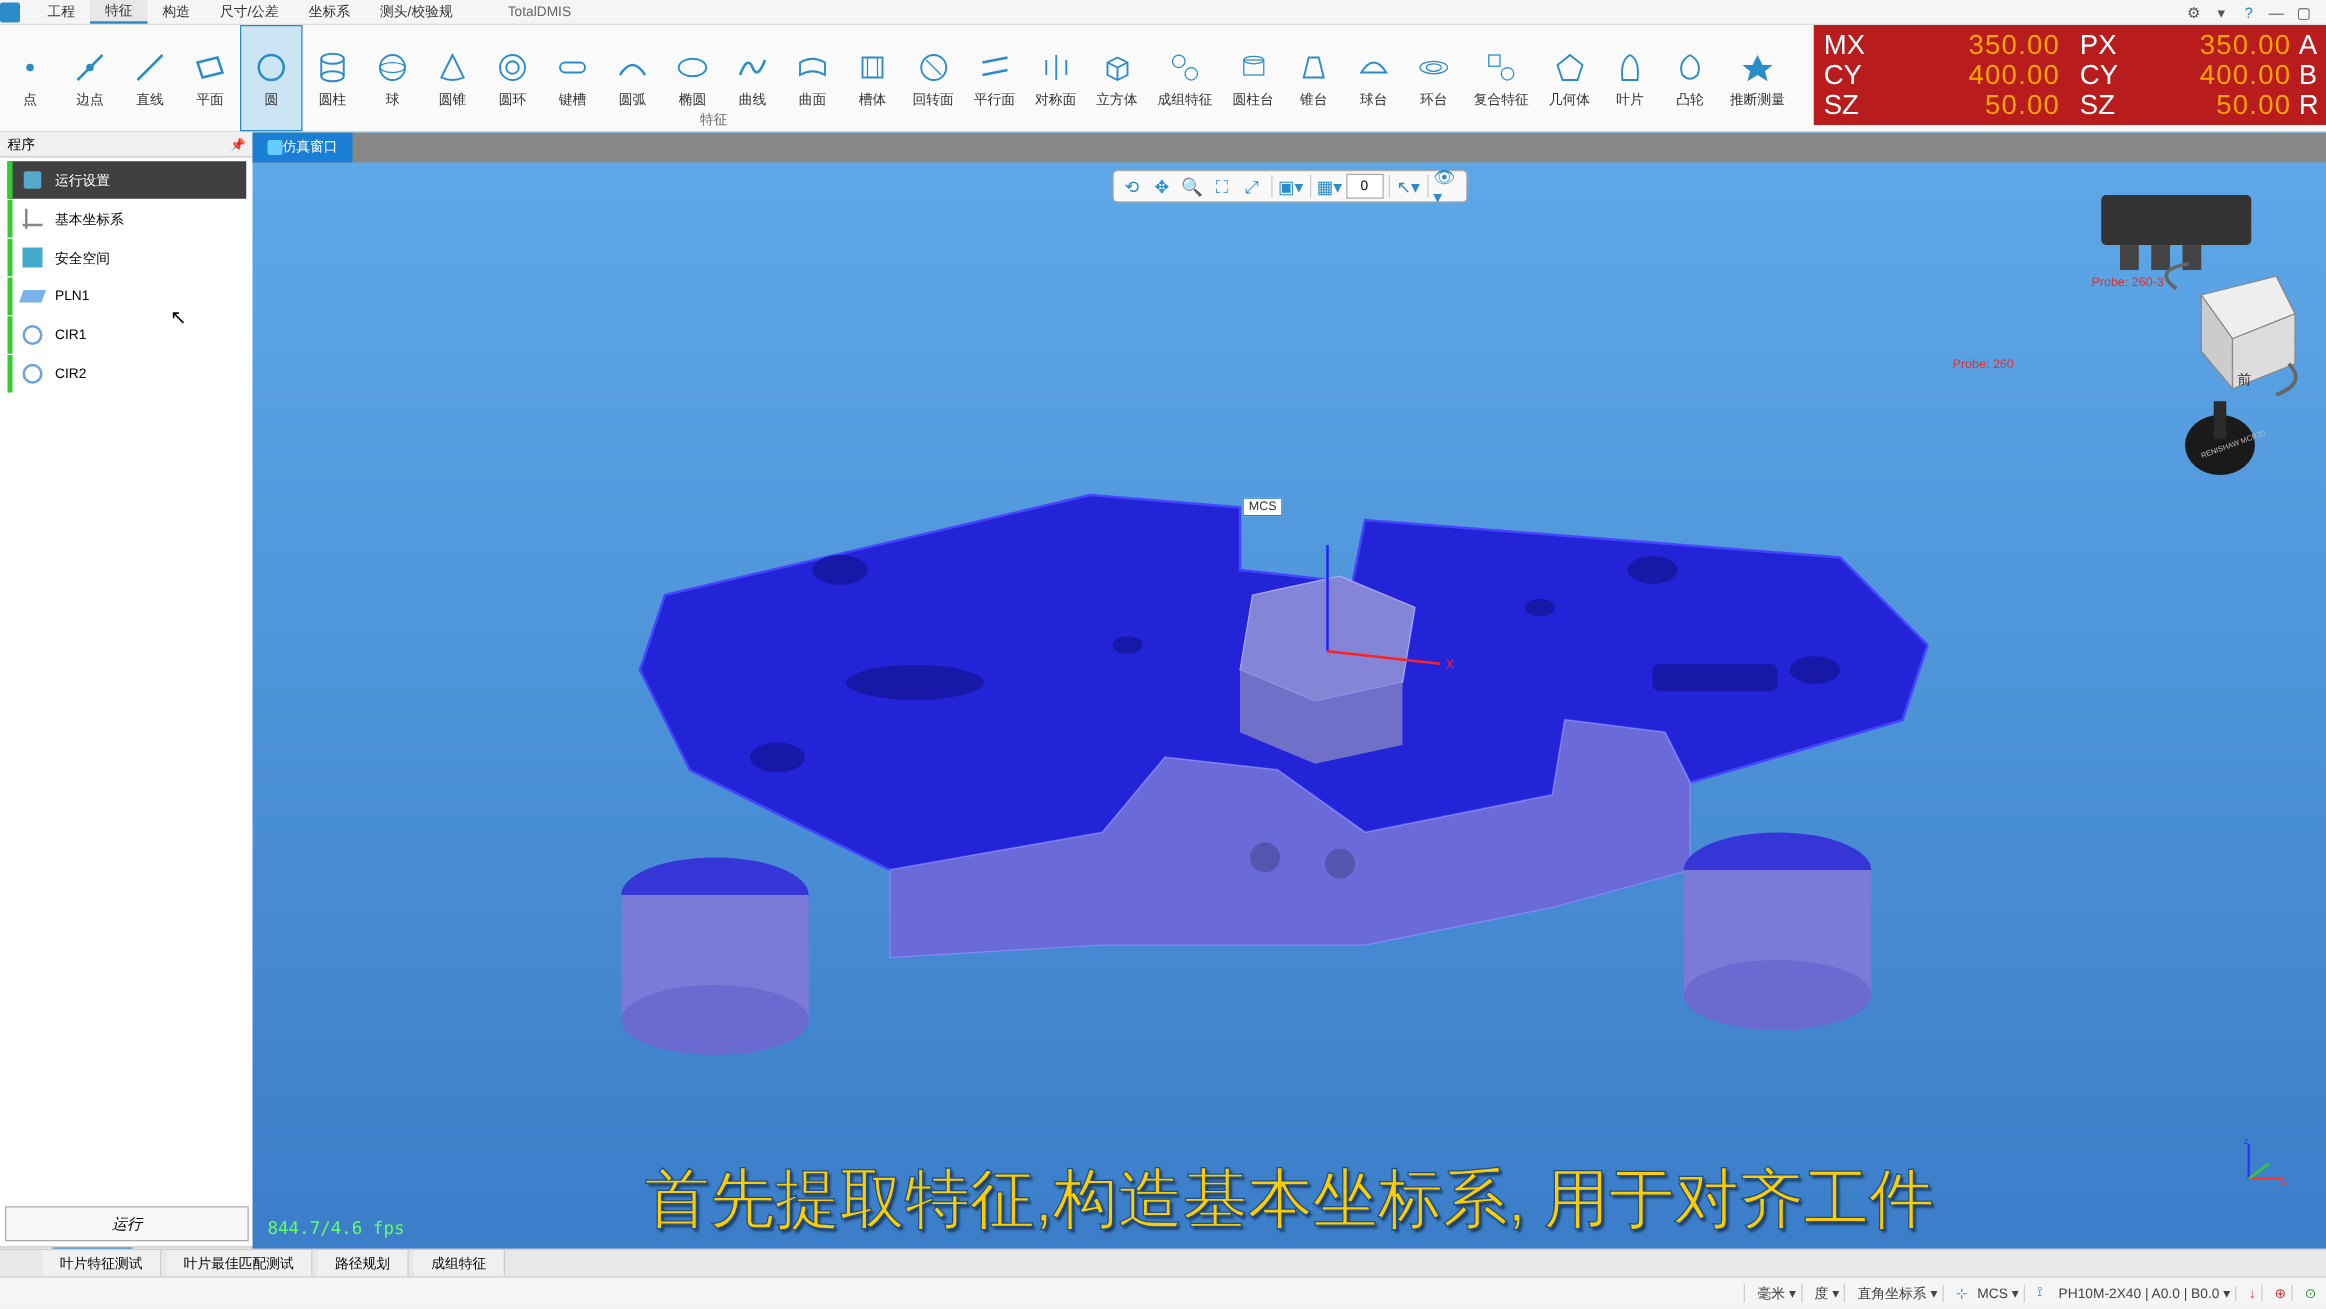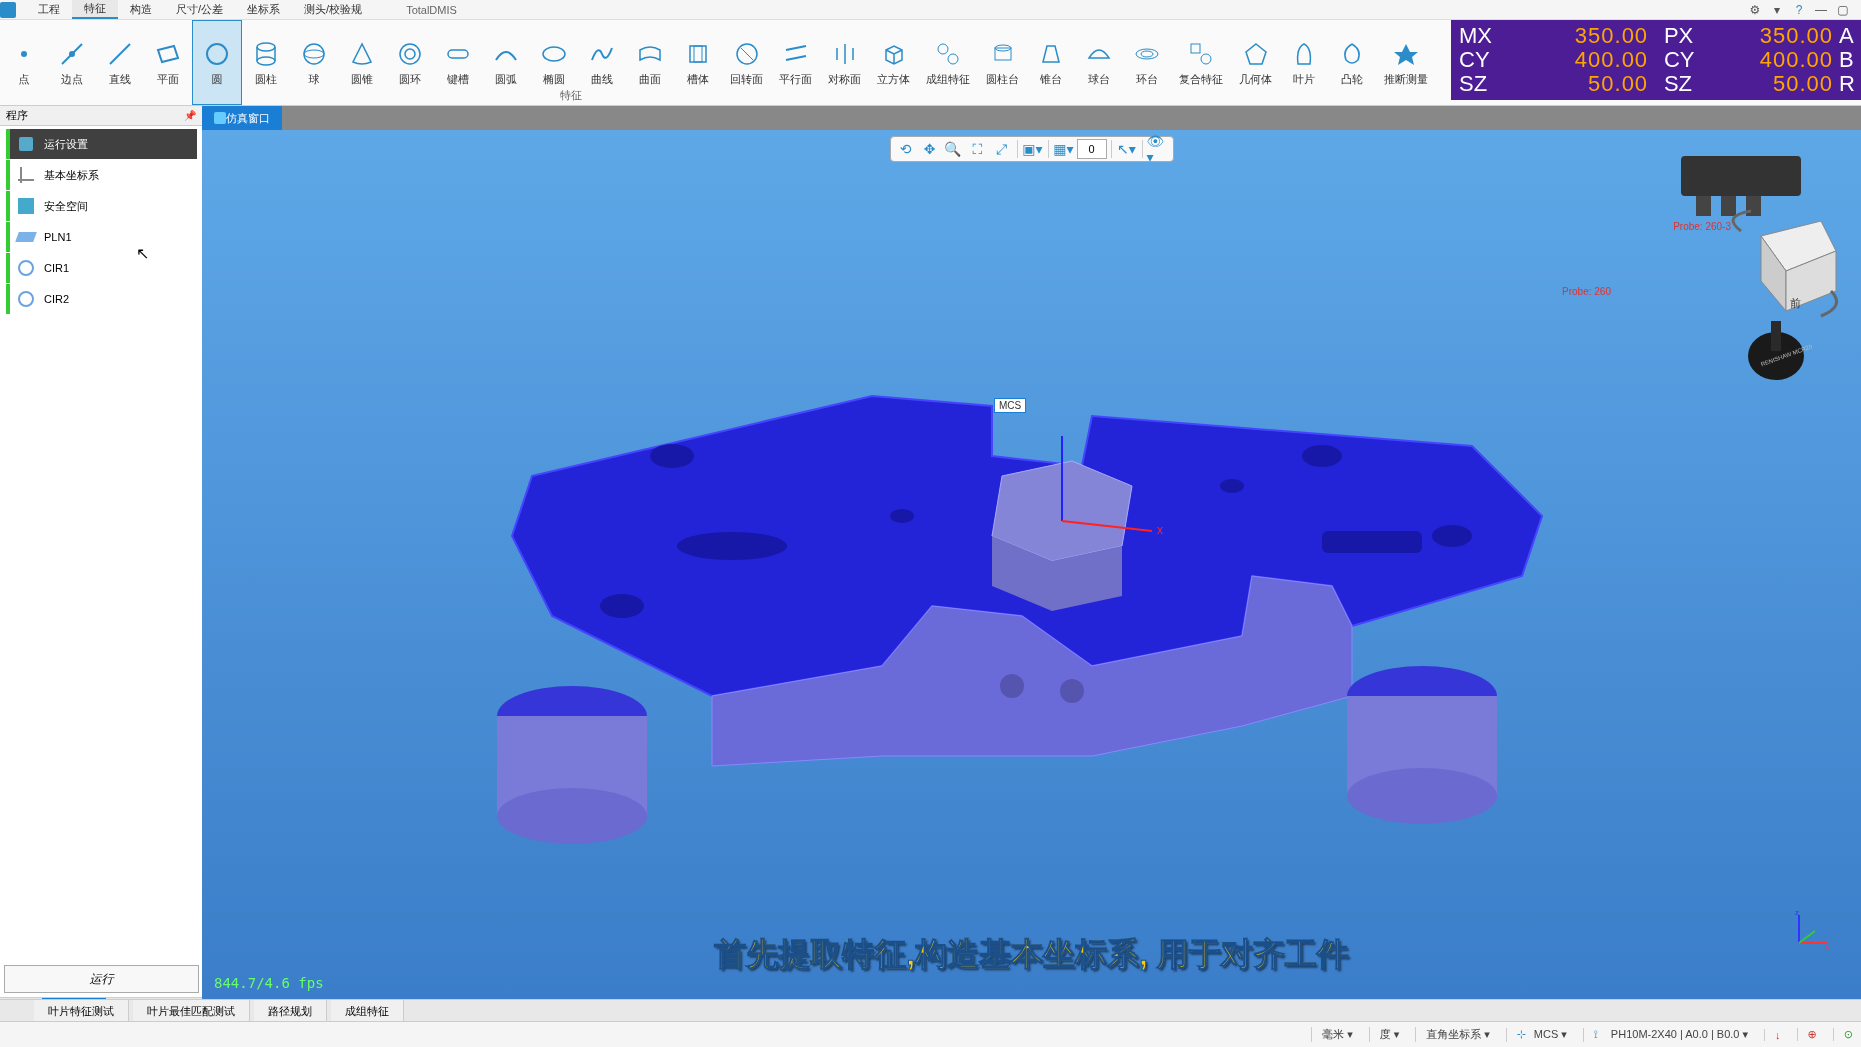--- a/index.html
+++ b/index.html
@@ -17,21 +17,21 @@
 
 .ribbon { height: 86px; background: #fafafa; border-bottom: 1px solid #ccc; display: flex; position: relative; }
 .ribbon-tool { display: flex; flex-direction: column; align-items: center; justify-content: center; padding: 4px 8px; cursor: pointer; min-width: 40px; }
 .ribbon-tool.active { background: #cce5f5; border: 1px solid #2a8cc9; }
 .ribbon-icon { width: 32px; height: 32px; display: flex; align-items: center; justify-content: center; font-size: 24px; color: #2a8cc9; }
 .ribbon-icon svg { width: 28px; height: 28px; }
 .ribbon-label { font-size: 11px; color: #333; margin-top: 2px; }
 .ribbon-group-label { position: absolute; bottom: 2px; font-size: 11px; color: #666; left: 560px; }
 
 
-.dro { position: absolute; right: 0; top: 20px; width: 410px; height: 80px; background: #4c1d95; color: #ffa500; font-family: "Courier New", monospace; font-size: 22px; padding: 4px 8px; }
+.dro { position: absolute; right: 0; top: 20px; width: 410px; height: 80px; background: #b91c1c; color: #ffa500; font-family: "Courier New", monospace; font-size: 22px; padding: 4px 8px; }
 .dro-row { display: flex; justify-content: space-between; line-height: 24px; }
 .dro-half { display: flex; gap: 6px; width: 48%; }
 .dro-lbl { color: #fff; width: 30px; }
 .dro-val { flex: 1; text-align: right; letter-spacing: 1px; }
 .dro-end { color: #fff; width: 14px; text-align: right; }
 
 
 .left-panel { position: absolute; left: 0; top: 106px; width: 204px; bottom: 26px; background: #fff; border-right: 1px solid #ccc; display: flex; flex-direction: column; }
 .left-header { height: 20px; background: #f0f0f0; border-bottom: 1px solid #ccc; display: flex; align-items: center; padding: 0 6px; font-size: 11px; justify-content: space-between; }
 .left-header .pin { font-size: 10px; color: #555; }
@@ -64,31 +64,31 @@
 .probe-label { position: absolute; right: 130px; top: 115px; color: #d33; font-size: 10px; }
 .probe-label2 { position: absolute; right: 250px; top: 180px; color: #d33; font-size: 10px; }
 
 
 .axis-gizmo { position: absolute; right: 30px; bottom: 70px; width: 40px; height: 40px; }
 
 
 .fps { position: absolute; left: 12px; bottom: 30px; color: #6f6; font-family: monospace; font-size: 14px; }
 
 
-.subtitle { position: absolute; bottom: 44px; left: 50%; transform: translateX(-50%); font-size: 32px; font-weight: bold; color: #ffcc00; -webkit-text-stroke: 1px #1a4f8a; text-shadow: 2px 2px 2px rgba(0,0,0,0.5); white-space: nowrap; }
+.subtitle { position: absolute; bottom: 26px; left: 50%; transform: translateX(-50%); font-size: 52px; font-weight: normal; color: #ffcc00; -webkit-text-stroke: 1px #1a4f8a; text-shadow: 2px 2px 2px rgba(0,0,0,0.5); white-space: nowrap; }
 
 
 .mcs-label { position: absolute; left: 792px; top: 292px; background: #fff; border: 1px solid #1a7fd4; padding: 1px 4px; font-size: 10px; color: #333; }
 
 
 .bottom-tabs { position: absolute; left: 0; right: 0; bottom: 26px; height: 22px; background: #e8e8e8; display: flex; align-items: center; border-top: 1px solid #ccc; }
 .btm-tab { padding: 0 14px; font-size: 11px; line-height: 22px; border-right: 1px solid #ccc; cursor: pointer; background: #f0f0f0; margin-right: 4px; }
 
 
-.status-bar { position: absolute; left: 0; right: 0; bottom: 0; height: 26px; background: #f5f5f5; border-top: 1px solid #ccc; display: flex; align-items: center; justify-content: flex-end; padding: 0 8px; gap: 16px; font-size: 11px; color: #444; }
+.status-bar { position: absolute; left: 0; right: 0; bottom: 0; height: 26px; background: #f5f5f5; border-top: 1px solid #ccc; display: flex; align-items: center; justify-content: flex-end; padding: 0 8px; gap: 4px; font-size: 11px; color: #444; }
 .status-item { display: flex; align-items: center; gap: 3px; border-left: 1px solid #ccc; padding-left: 10px; }
 .status-ico { width: 14px; height: 14px; color: #2a8cc9; }
 
 
 .cursor-ptr { position: absolute; left: 136px; top: 244px; font-size: 16px; color: #000; z-index: 100; pointer-events: none; }
 
 
 .ico-circle { width: 16px; height: 16px; border: 2px solid #6aa3e0; border-radius: 50%; }
 .ico-plane { width: 18px; height: 10px; background: #7bb3e8; transform: skewX(-20deg); }
 .ico-box { width: 16px; height: 16px; background: #4ac; }

